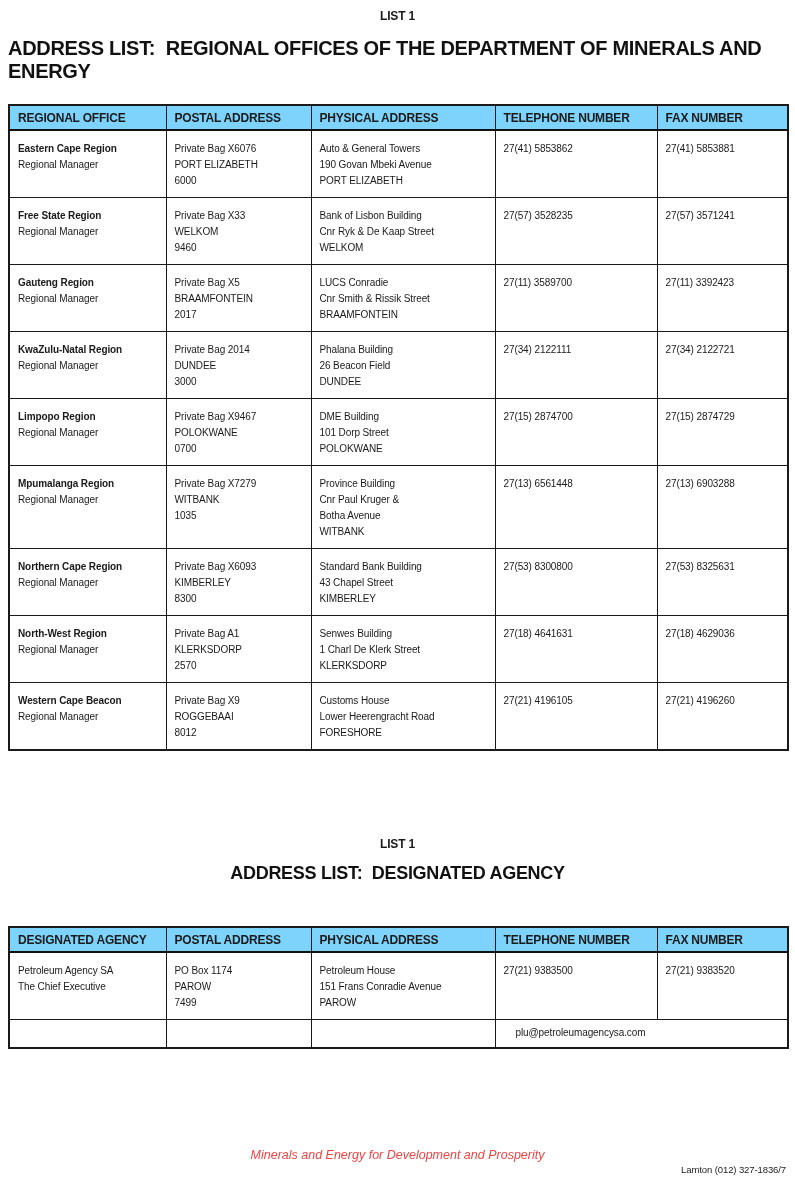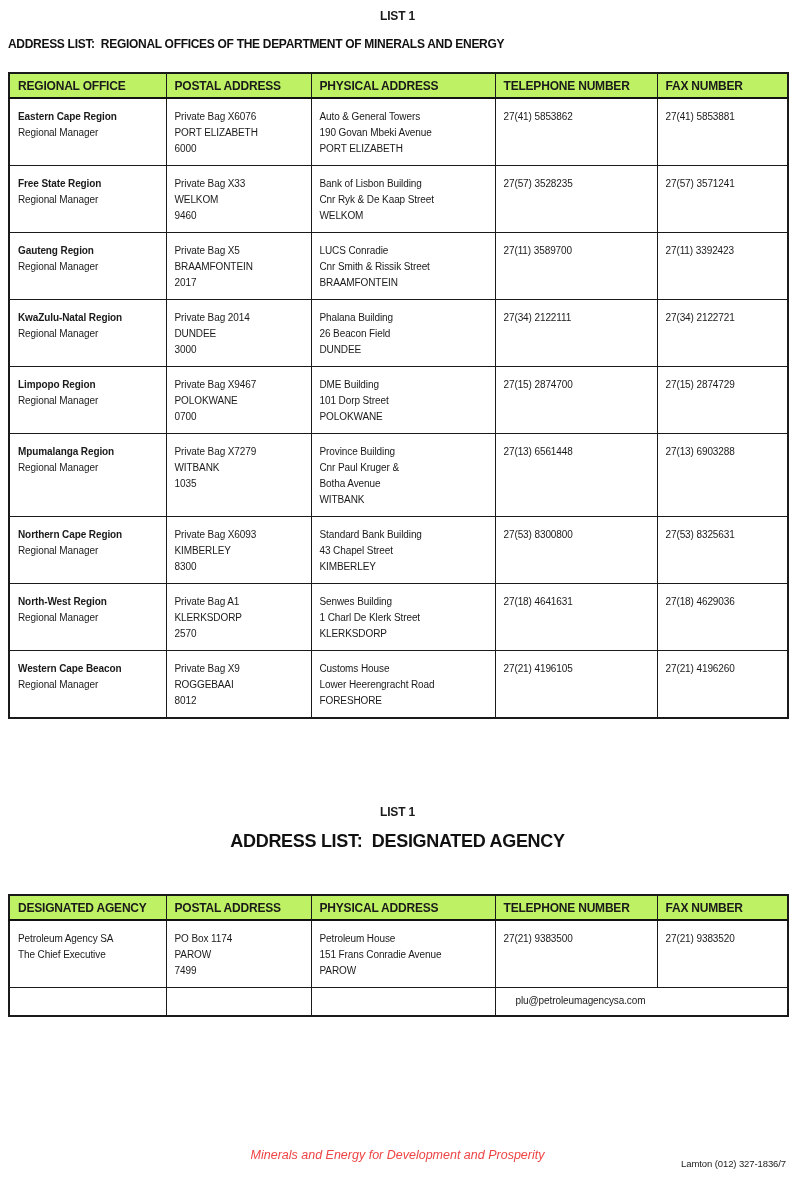--- a/index.html
+++ b/index.html
@@ -10,52 +10,52 @@
   }
   .page { padding: 0 8px; position: relative; height: 100%; }
 
   .list-label {
     text-align: center; font-weight: bold; font-size: 12px; letter-spacing: -0.2px;
   }
   .list-label.first { padding-top: 9px; margin-bottom: 14px; }
   .list-label.second { margin-top: 86px; margin-bottom: 12px; }
 
   .doc-title {
-    font-weight: bold; font-size: 12px; letter-spacing: -0.3px;
+    font-weight: bold; font-size: 20px; letter-spacing: -0.3px;
     white-space: pre-wrap; margin-bottom: 21px; color: #111;
   }
   .doc-title.centered { text-align: center; margin-bottom: 42px; font-size: 18px; }
 
   table.addr-table {
     width: 779px; border-collapse: collapse; table-layout: fixed;
     border: 2px solid #1a1a1a;
   }
   .addr-table th {
-    background: #bef264; text-align: left; font-size: 12px; font-weight: bold;
+    background: #7dd3fc; text-align: left; font-size: 12px; font-weight: bold;
     letter-spacing: -0.2px; padding: 5px 8px 4px 8px;
     border: 1px solid #1a1a1a; border-bottom: 2.5px solid #111;
   }
   .addr-table td {
     border: 1px solid #1a1a1a; vertical-align: top;
     font-size: 10px; line-height: 16px; letter-spacing: -0.1px;
     padding: 10px 8px 8px 8px;
   }
   .addr-table td.email-cell { padding: 5px 8px 6px 20px; }
   .addr-table td.empty-cell { padding: 5px 8px 6px 8px; }
   .cell-line { display: block; }
   .office-name.bold { font-weight: bold; }
 
   .footer {
     position: absolute; left: 0; right: 0; bottom: 13px; height: 16px;
   }
   .footer .motto {
     text-align: center; font-style: italic; color: #ef4444; font-size: 12.5px;
   }
   .footer .printer {
-    position: absolute; right: 9px; top: 10px; font-size: 9.5px; color: #222;
+    position: absolute; right: 9px; top: 16px; font-size: 9.5px; color: #222;
     letter-spacing: -0.1px;
   }
 </style>
 </head>
 <body>
 
 <div class="page">
 
   <div class="list-label first">LIST 1</div>
 

